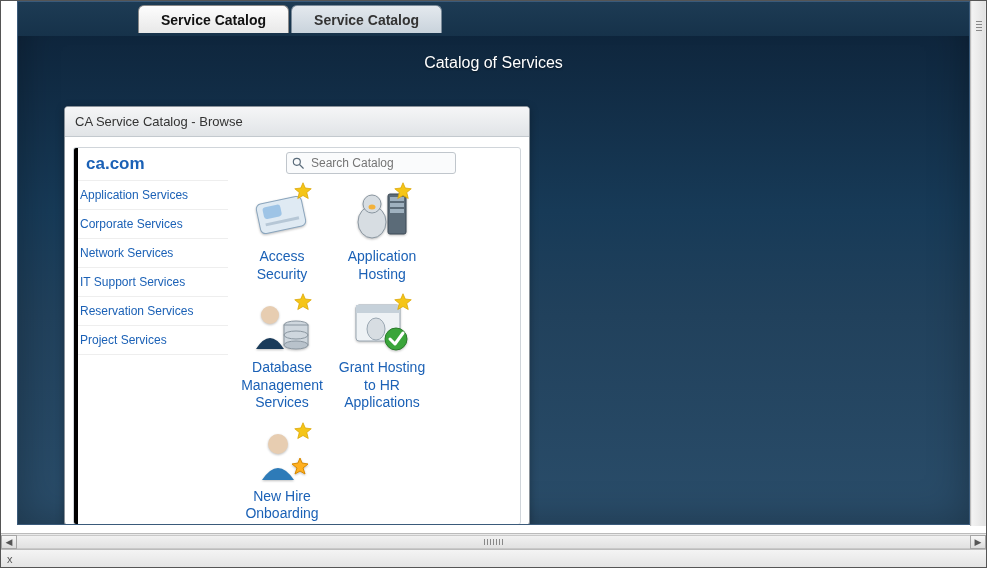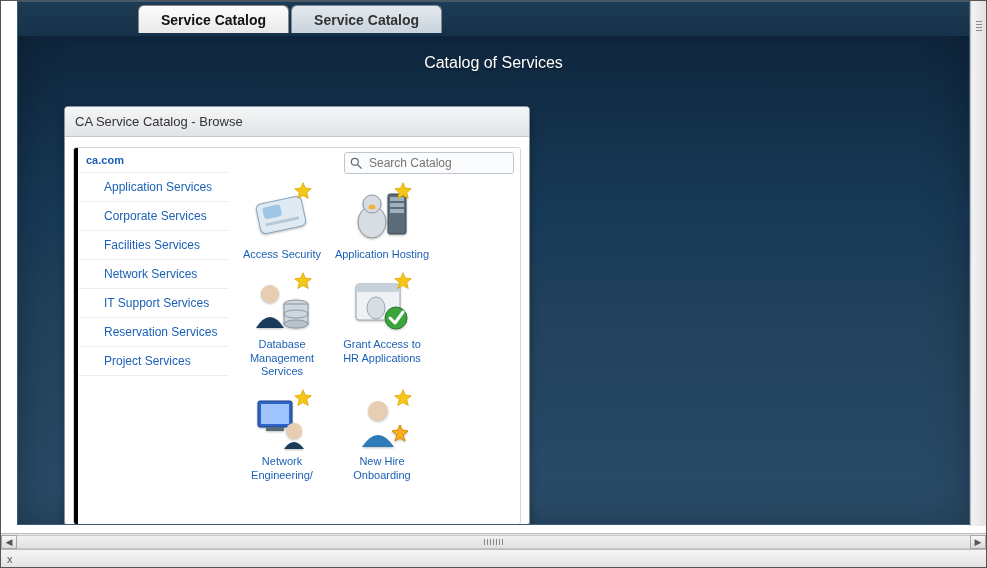--- a/index.html
+++ b/index.html
@@ -12,35 +12,35 @@
   .tabbar { height: 34px; display: flex; align-items: center; padding-left: 120px; background: linear-gradient(#1d3b54,#16324a); }
   .tab { height: 28px; padding: 0 22px; margin-right: 2px; border-top-left-radius: 6px; border-top-right-radius: 6px; display: flex; align-items: center; font-size: 14px; font-weight: bold; cursor: pointer; }
   .tab.active { background: linear-gradient(#fdfdfd,#e8e8e8); color: #111; border: 1px solid #888; border-bottom: none; }
   .tab.inactive { background: linear-gradient(#e4e9ee,#c9d3dc); color: #333; border: 1px solid #7a8a99; border-bottom: none; }
   .hero { text-align: center; color: #fff; font-size: 16px; padding: 18px 0 14px; text-shadow: 0 1px 2px rgba(0,0,0,.5); }
   .panel { position: absolute; left: 10px; top: 104px; width: 466px; height: 420px; background: #fff; border: 1px solid #8a929a; border-radius: 4px; overflow: hidden; box-shadow: 0 2px 8px rgba(0,0,0,.3); margin-left: 36px; }
   .panel-header { height: 30px; background: linear-gradient(#f5f6f7,#e1e4e7); border-bottom: 1px solid #c3c9ce; padding-left: 10px; display: flex; align-items: center; font-size: 13px; color: #333; }
   .panel-body { position: absolute; top: 40px; left: 8px; right: 8px; bottom: 0; border: 1px solid #d0d5da; border-radius: 3px; background: #fff; overflow: hidden; }
   .body-row { display: flex; height: 100%; }
   .sidebar { width: 154px; border-left: 4px solid #000; padding: 0; }
-  .tenant { padding: 6px 8px; color: #1b61b6; font-weight: bold; font-size: 11px; border-bottom: 1px solid #eee; }
-  .nav-item { padding: 7px 26px; color: #1b61b6; font-size: 12px; border-bottom: 1px solid #eee; cursor: pointer; white-space: nowrap; }
+  .tenant { padding: 6px 8px; color: #1b61b6; font-weight: bold; font-size: 17px; border-bottom: 1px solid #eee; }
+  .nav-item { padding: 7px 2px; color: #1b61b6; font-size: 12px; border-bottom: 1px solid #eee; cursor: pointer; white-space: nowrap; }
   .content { flex: 1; display: flex; flex-direction: column; }
-  .search-row { height: 30px; display: flex; align-items: center; justify-content: flex-end; padding-right: 6px; }
+  .search-row { height: 30px; display: flex; align-items: center; justify-content: center; padding-right: 6px; }
   .search-wrap { width: 170px; height: 22px; border: 1px solid #c0c6cc; border-radius: 3px; display: flex; align-items: center; background: #fafbfc; }
   .search-icon { width: 18px; height: 18px; margin-left: 2px; display: flex; align-items: center; justify-content: center; }
   .search-icon svg { width: 14px; height: 14px; }
   .search-input { border: none; outline: none; background: transparent; font-size: 12px; color: #888; width: 140px; padding-left: 4px; }
   .grid { flex: 1; overflow: hidden; padding: 4px 0 0 4px; }
   .grid-row { display: flex; }
   .tile { width: 96px; text-align: center; margin: 4px 2px 10px; cursor: pointer; }
   .tile-icon { width: 72px; height: 58px; margin: 0 auto 4px; position: relative; display: flex; align-items: center; justify-content: center; }
   .star { position: absolute; top: -4px; right: 6px; width: 18px; height: 18px; }
   .star svg { width: 18px; height: 18px; }
-  .tile-label { color: #1b61b6; font-size: 11px; line-height: 1.25; max-width: 96px; }
+  .tile-label { color: #1b61b6; font-size: 14px; line-height: 1.25; max-width: 96px; }
 
   
   .hscroll { position: absolute; left: 0; right: 0; bottom: 18px; height: 16px; background: #e9e9e9; border-top: 1px solid #bbb; display: flex; align-items: center; }
   .hscroll .hbtn { width: 16px; height: 14px; border: 1px solid #a6a6a6; background: linear-gradient(#f7f7f7,#dcdcdc); display:flex; align-items:center; justify-content:center; }
   .hscroll .htrack { flex:1; height: 14px; background: linear-gradient(#f1f1f1,#e1e1e1); border-top:1px solid #c8c8c8; border-bottom:1px solid #c8c8c8; position: relative; }
   .hscroll .hgrip { position:absolute; left:50%; top:50%; transform:translate(-50%,-50%); width: 20px; height: 6px; background: repeating-linear-gradient(90deg,#888 0 1px, transparent 1px 3px); }
   .statusbar { position: absolute; left: 0; right: 0; bottom: 0; height: 18px; background: linear-gradient(#f4f4f4,#e4e4e4); border-top: 1px solid #bbb; display:flex; align-items:center; padding-left:6px; font-size:11px; color:#555; }
   .arrow { font-size: 9px; color:#555; }
 
   
@@ -65,21 +65,20 @@
     <div class="hero">Catalog of Services</div>
 
     <div class="panel">
       <div class="panel-header">CA Service Catalog - Browse</div>
       <div class="panel-body">
         <div class="body-row">
           <div class="sidebar">
             <div class="tenant">ca.com</div>
             <div class="nav-item">Application Services</div>
             <div class="nav-item">Corporate Services</div>
-            <div class="nav-item">Facilities Services</div>
             <div class="nav-item">Network Services</div>
             <div class="nav-item">IT Support Services</div>
             <div class="nav-item">Reservation Services</div>
             <div class="nav-item">Project Services</div>
           </div>
 
           <div class="content">
             <div class="search-row">
               <div class="search-wrap">
                 <span class="search-icon">
@@ -151,40 +150,25 @@
                       <rect x="6" y="6" width="44" height="36" rx="3" fill="#eef2f5" stroke="#9aa7b2"></rect>
                       <rect x="6" y="6" width="44" height="8" fill="#c6d1da"></rect>
                       <ellipse cx="26" cy="30" rx="9" ry="11" fill="#d7dde2" stroke="#9aa7b2"></ellipse>
                       <circle cx="46" cy="40" r="11" fill="#3aa53a" stroke="#2a7a2a"></circle>
                       <polyline points="40,40 45,45 53,34" fill="none" stroke="#fff" stroke-width="3" stroke-linecap="round" stroke-linejoin="round"></polyline>
                     </svg>
                     <span class="star"><svg viewBox="0 0 24 24">
                           <polygon points="12,1 15,8 23,9 17,14 19,22 12,18 5,22 7,14 1,9 9,8" fill="#f5c518" stroke="#d9a400"></polygon>
                         </svg></span>
                   </div>
-                  <div class="tile-label">Grant Access to HR Applications</div>
+                  <div class="tile-label">Grant Hosting to HR Applications</div>
                 </div>
               </div>
 
               <div class="grid-row">
-                <div class="tile">
-                  <div class="tile-icon">
-                    <svg class="icon-base" width="64" height="54" viewBox="0 0 64 54">
-                      <rect x="8" y="6" width="34" height="26" rx="2" fill="#2e63c8" stroke="#1b3f85"></rect>
-                      <rect x="11" y="9" width="28" height="20" fill="#9fc3ff"></rect>
-                      <rect x="16" y="32" width="18" height="4" fill="#5a6b78"></rect>
-                      <circle cx="44" cy="36" r="8" fill="#e7cdb1"></circle>
-                      <path d="M34 54 Q44 40 54 54 Z" fill="#1a3b5a"></path>
-                    </svg>
-                    <span class="star"><svg viewBox="0 0 24 24">
-                          <polygon points="12,1 15,8 23,9 17,14 19,22 12,18 5,22 7,14 1,9 9,8" fill="#f5c518" stroke="#d9a400"></polygon>
-                        </svg></span>
-                  </div>
-                  <div class="tile-label">Network Engineering/</div>
-                </div>
                 <div class="tile">
                   <div class="tile-icon">
                     <svg class="icon-base" width="64" height="54" viewBox="0 0 64 54">
                       <circle cx="28" cy="16" r="10" fill="#e7cdb1"></circle>
                       <path d="M12 52 Q28 28 44 52 Z" fill="#2e7bb8"></path>
                       <g transform="translate(42,30)">
                           <polygon points="8,0 10,5 16,6 11,10 13,16 8,13 3,16 5,10 0,6 6,5" fill="#ffb020" stroke="#d98a00"></polygon>
                         </g>
                     </svg>
                     <span class="star"><svg viewBox="0 0 24 24">

